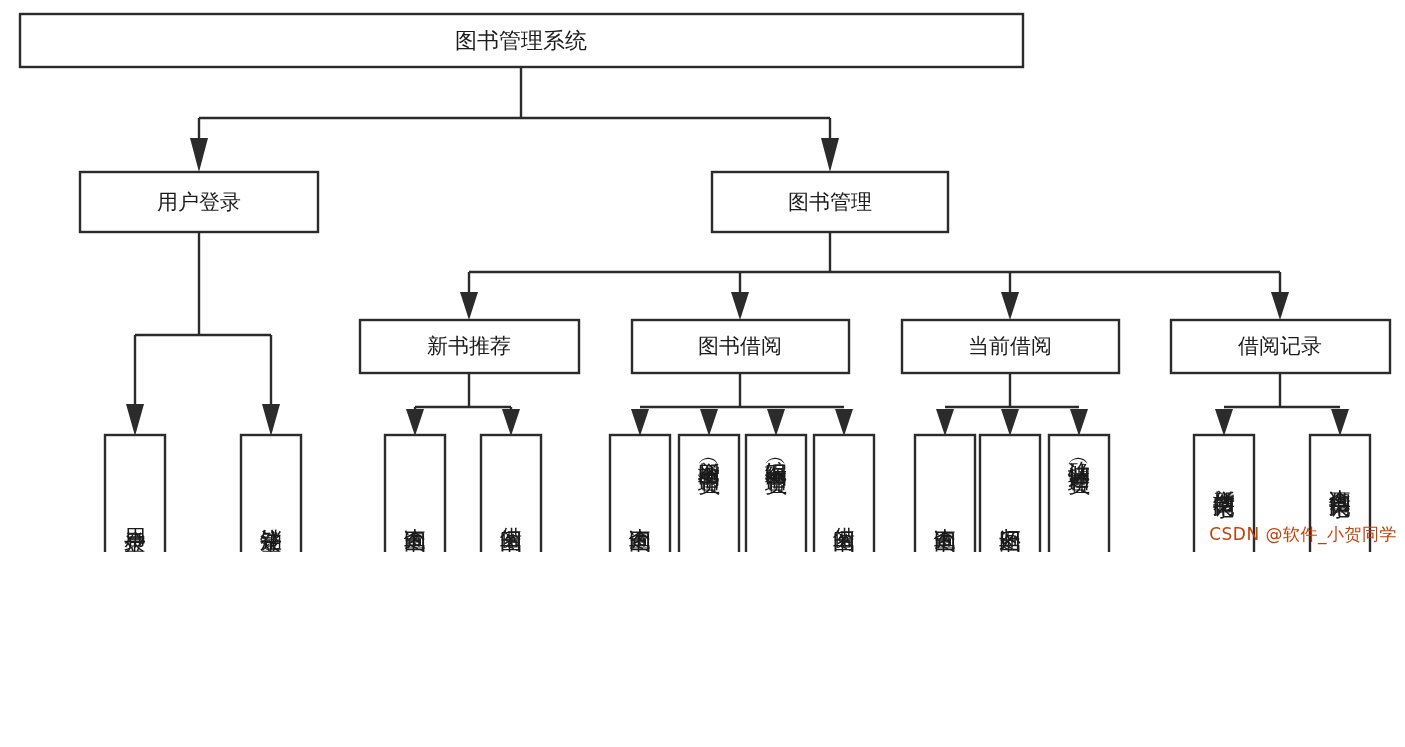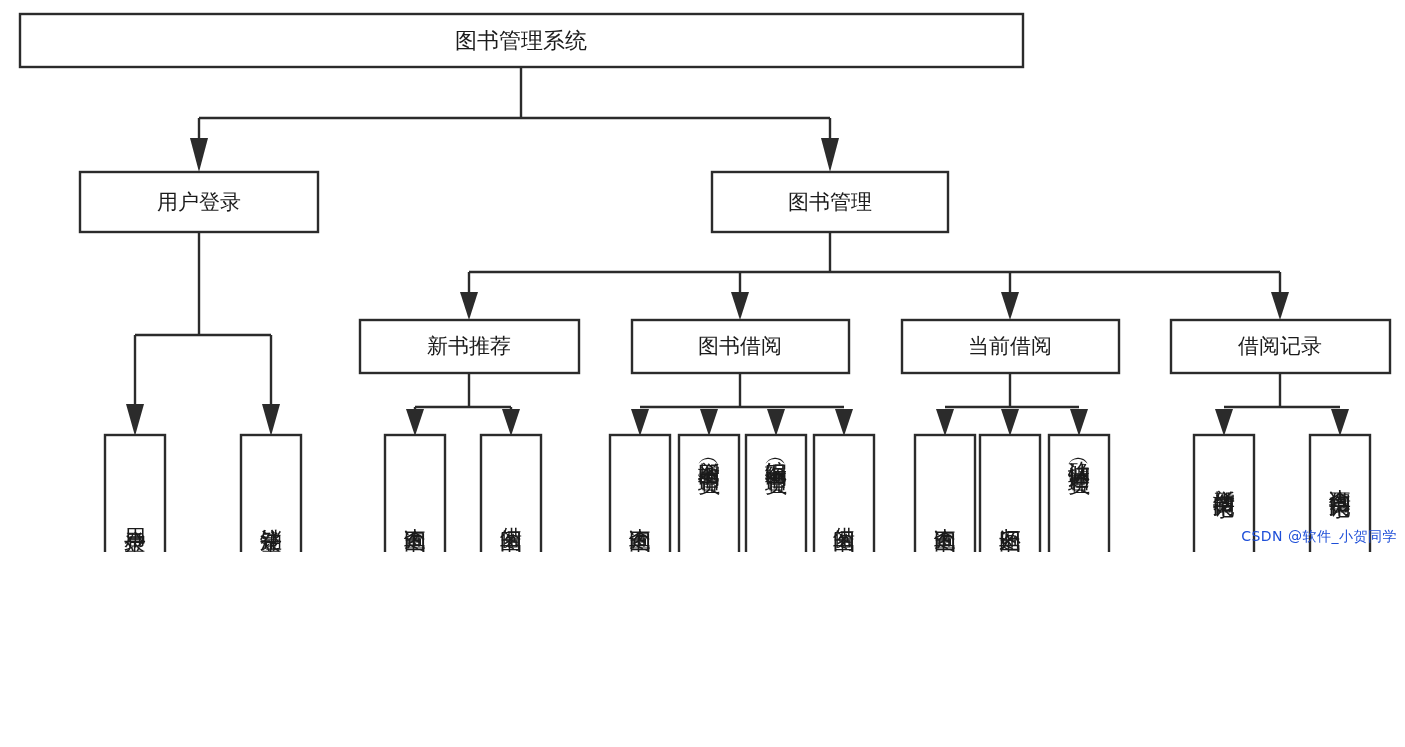--- a/index.html
+++ b/index.html
@@ -69,22 +69,22 @@
     line-height: 1.08;
     letter-spacing: 2px;
     color: #1b1b1b;
     white-space: nowrap;
   }
   .watermark {
     position: absolute;
     right: 8px;
     bottom: 6px;
     font-family: "DejaVu Sans", "Liberation Sans", sans-serif;
-    font-size: 14px;
-    color: #1d4ed8;
+    font-size: 17px;
+    color: #c2410c;
     letter-spacing: 0.5px;
     white-space: nowrap;
   }
 </style>
 </head>
 <body>
 
 <div id="diagram-root">
 
   <svg class="diagram-canvas" viewBox="0 0 1405 747">

